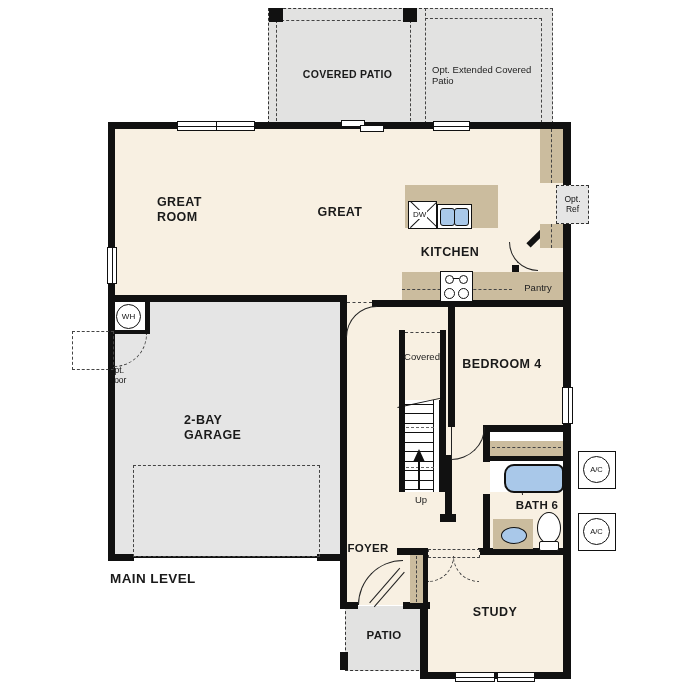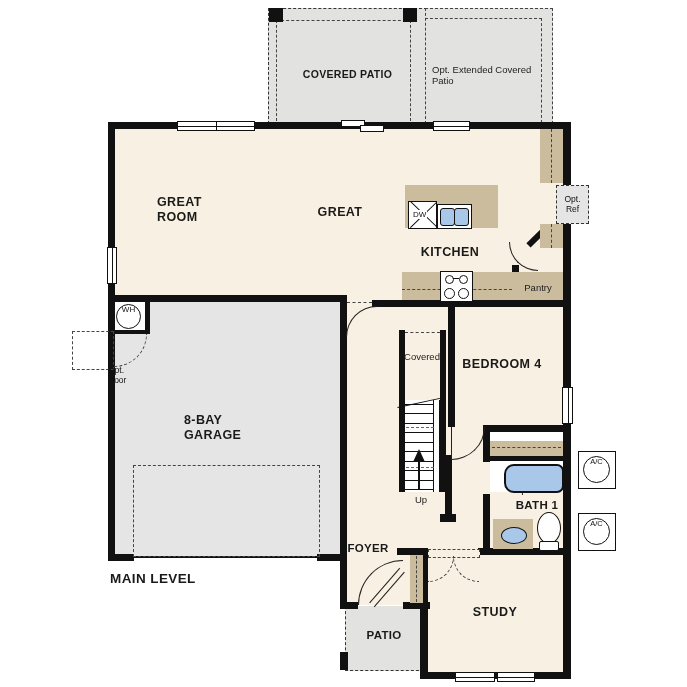--- a/index.html
+++ b/index.html
@@ -18,21 +18,21 @@
   .room-sm{font-weight:bold;font-size:11.5px;letter-spacing:.3px;}
   .patio-lbl{font-weight:bold;font-size:10.5px;letter-spacing:.3px;}
   .small{font-size:9.5px;color:#222;}
   .tiny{font-size:8px;color:#111;}
   .title{font-weight:bold;font-size:13.5px;letter-spacing:.4px;justify-content:flex-start;text-align:left;}
   .winH{position:absolute;background:#fff;border:1px solid #111;}
   .winH::after{content:"";position:absolute;left:0;right:0;top:50%;border-top:1px solid #111;}
   .winV{position:absolute;background:#fff;border:1px solid #111;}
   .winV::after{content:"";position:absolute;top:0;bottom:0;left:50%;border-left:1px solid #111;}
   .circ{position:absolute;border:1.4px solid #111;border-radius:50%;background:#fff;
-        display:flex;align-items:flex-start;justify-content:center;}
+        display:flex;align-items:center;justify-content:center;}
   .dash{position:absolute;}
   .treads{position:absolute;background:
      repeating-linear-gradient(to bottom,#111 0 1px,transparent 1px 9.5px);}
 </style>
 </head>
 <body>
 
 <div id="plan">
 
   <div class="abs patiofill" style="left:268px;top:8px;width:157px;height:114px;border:1.5px dashed #333;"></div>
@@ -179,21 +179,21 @@
   </div>
   <div class="abs" style="left:578px;top:513px;width:36px;height:36px;background:#fff;border:1.3px solid #111;">
     <div class="circ" style="left:4px;top:4px;width:25px;height:25px;">
       <span class="tiny" style="font-size:7.5px;">A/C</span>
     </div>
   </div>
 
   <div class="lbl room" style="left:157px;top:193px;width:72px;height:34px;">GREAT ROOM</div>
   <div class="lbl room" style="left:300px;top:202px;width:80px;height:20px;">GREAT</div>
   <div class="lbl room" style="left:404px;top:243px;width:92px;height:18px;">KITCHEN</div>
-  <div class="lbl room" style="left:184px;top:410px;width:90px;height:36px;">8-BAY GARAGE</div>
+  <div class="lbl room" style="left:184px;top:410px;width:90px;height:36px;">2-BAY GARAGE</div>
   <div class="lbl room" style="left:452px;top:355px;width:100px;height:18px;">BEDROOM 4</div>
-  <div class="lbl room-sm" style="left:515px;top:491px;width:44px;height:30px;">BATH 1</div>
+  <div class="lbl room-sm" style="left:515px;top:491px;width:44px;height:30px;">BATH 6</div>
   <div class="lbl room-sm" style="left:340px;top:541px;width:56px;height:16px;">FOYER</div>
   <div class="lbl room-sm" style="left:350px;top:628px;width:68px;height:16px;">PATIO</div>
   <div class="lbl room" style="left:455px;top:603px;width:80px;height:18px;">STUDY</div>
   <div class="lbl title" style="left:110px;top:570px;width:140px;height:18px;">MAIN LEVEL</div>
 
 </div>
 
 </body></html>

